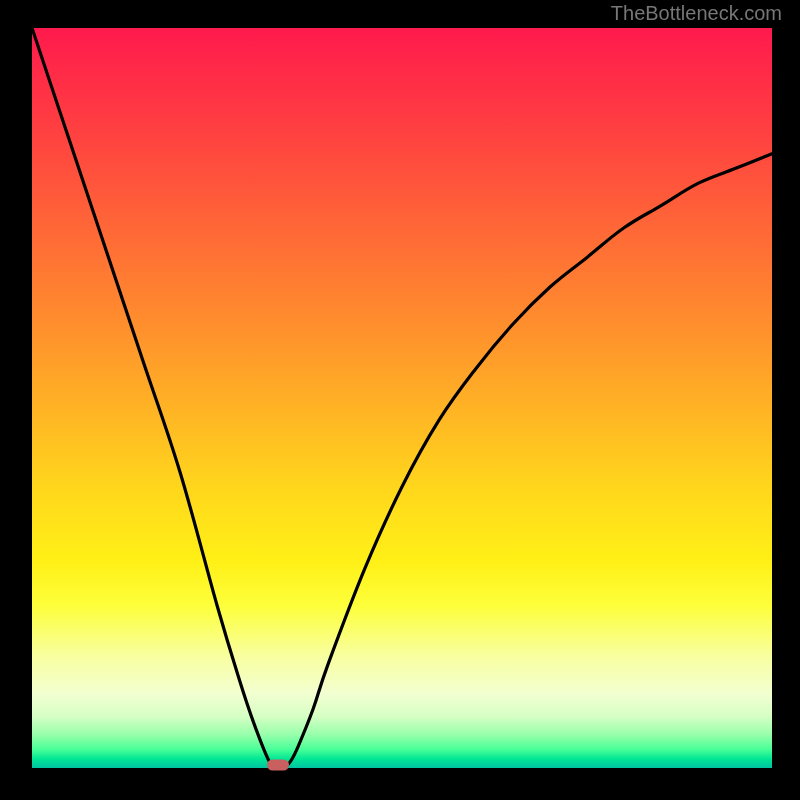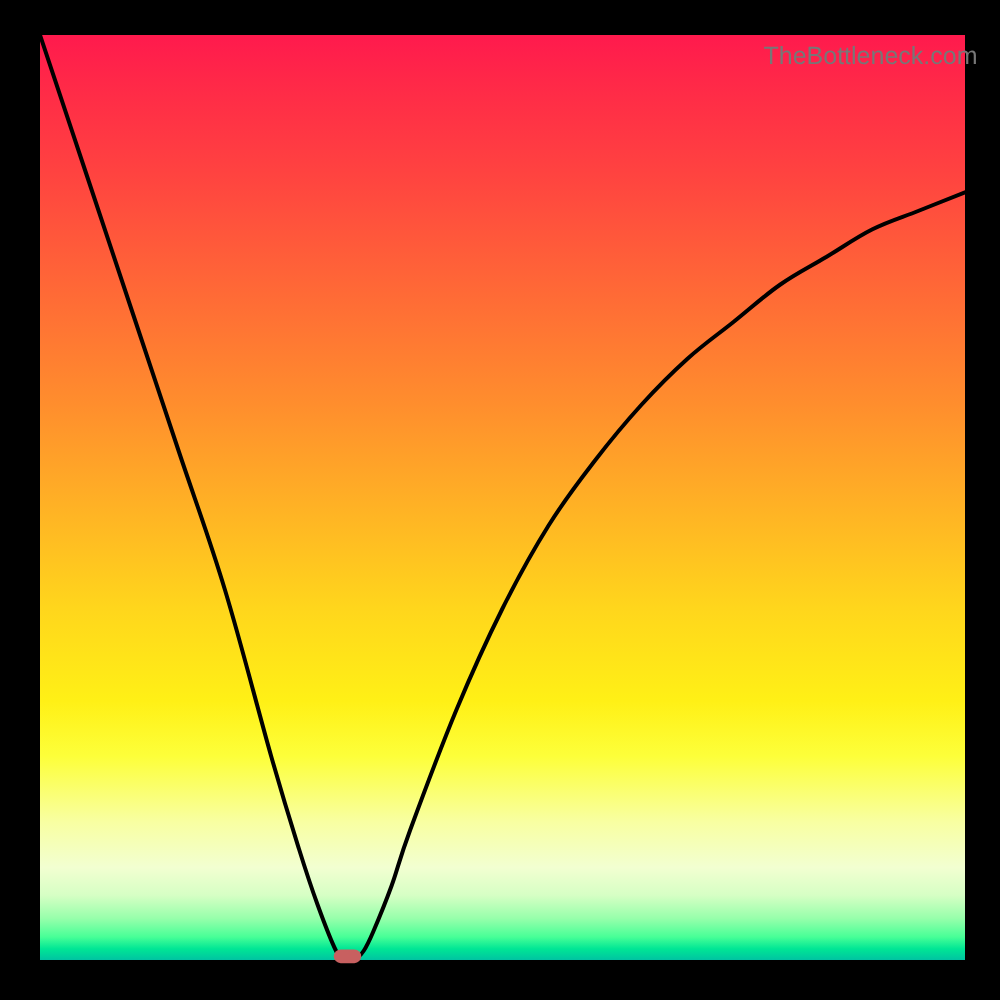--- a/index.html
+++ b/index.html
@@ -12,21 +12,20 @@
     overflow: hidden;
   }
   .watermark {
     position: absolute;
     top: 2px;
     right: 18px;
     color: #777;
     font-size: 20px;
     font-weight: 500;
     z-index: 10;
-    margin-top: 32px;
   }
   .plot-area {
     position: absolute;
     left: 32px;
     top: 28px;
     width: 740px;
     height: 740px;
     background: linear-gradient(to bottom,
       #ff1a4d 0%,
       #ff2848 5%,

